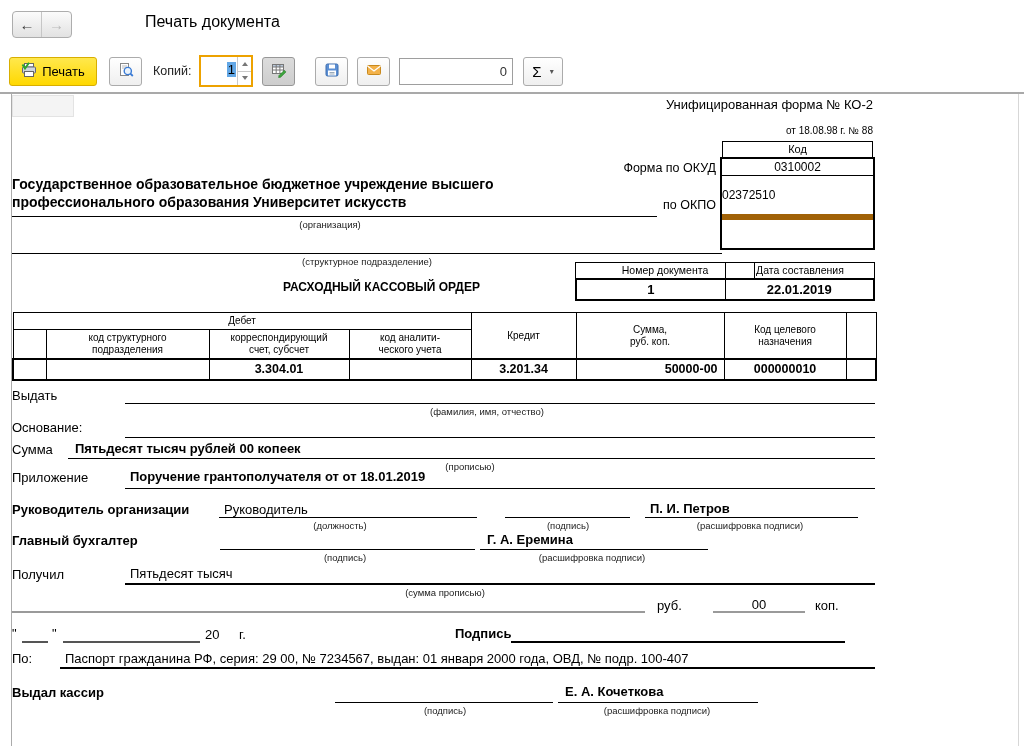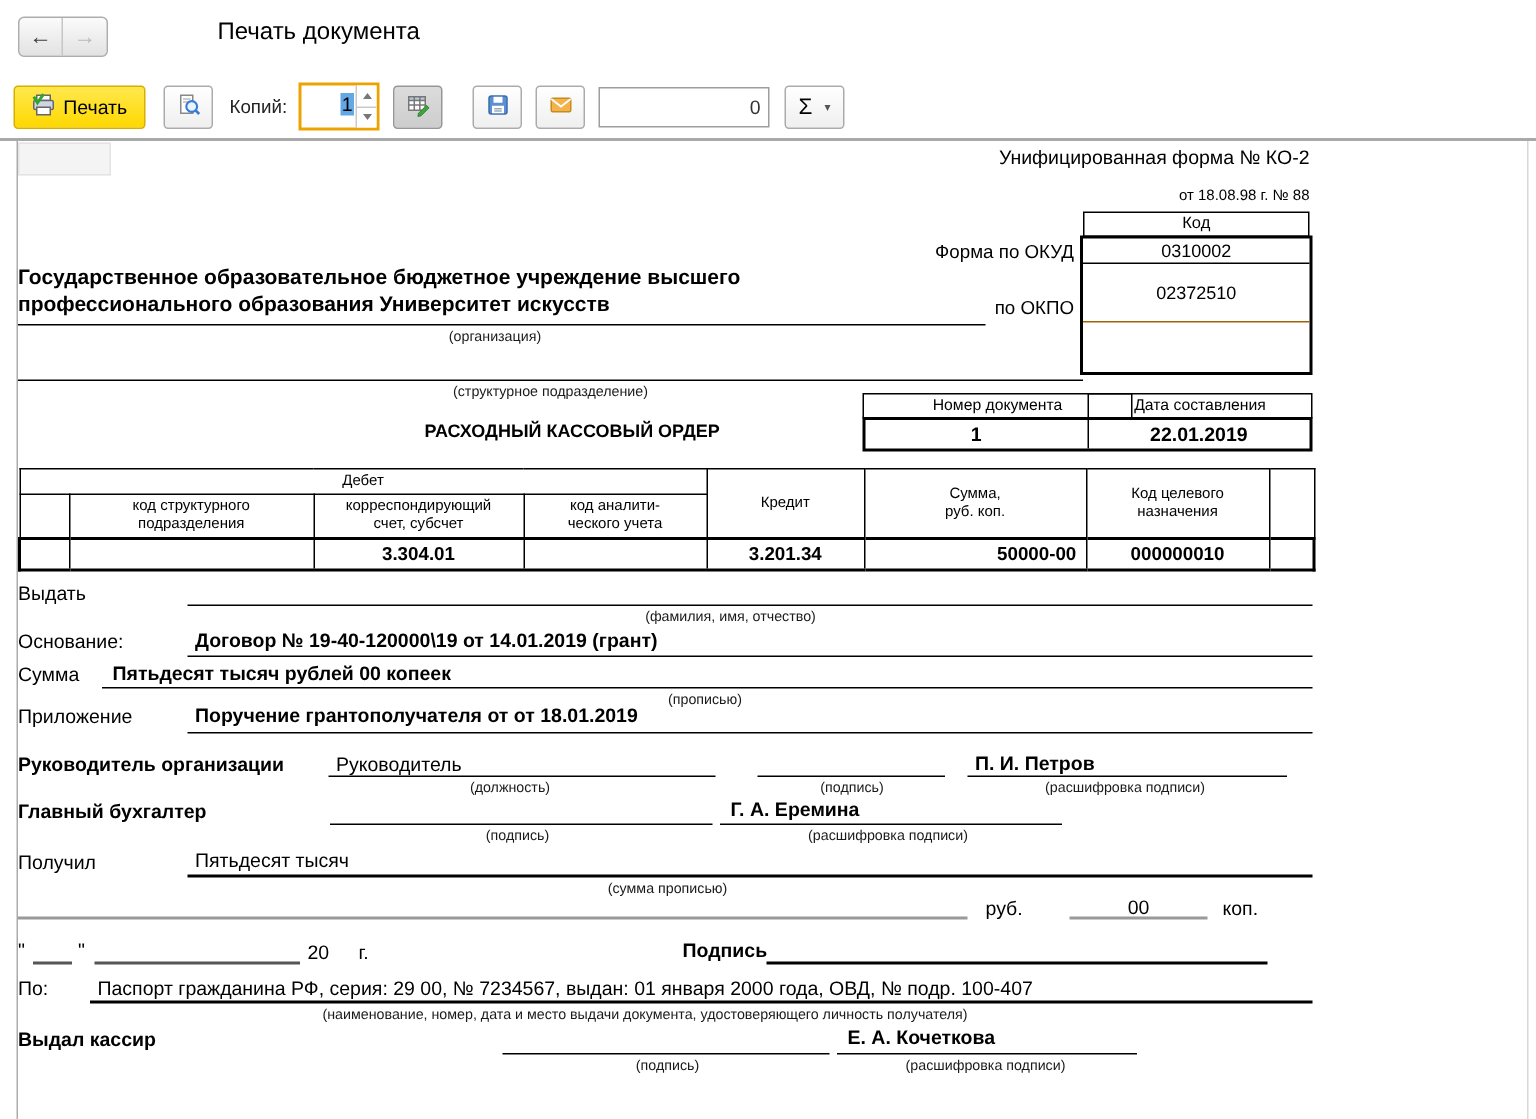--- a/index.html
+++ b/index.html
@@ -54,21 +54,21 @@
   .separator{position:absolute;left:0;top:92px;width:1024px;height:2px;background:#a9a9a9;}
   .formleft{position:absolute;left:11px;top:94px;width:1px;height:652px;background:#ababab;}
   .formright{position:absolute;left:1018px;top:94px;width:1px;height:652px;background:#d7d7d7;}
   .cellmarker{position:absolute;left:12px;top:95px;width:62px;height:22px;background:#f4f4f4;border:1px solid #e3e3e3;box-sizing:border-box;}
 
   
   .kodhdr{position:absolute;left:722px;top:141px;width:151px;height:17px;border:1px solid #000;box-sizing:border-box;
           font-size:11px;text-align:center;line-height:15px;}
   .kodbox{position:absolute;left:720px;top:157px;width:155px;height:93px;border:2px solid #000;box-sizing:border-box;}
   .kodrow1{height:16px;border-bottom:1px solid #000;text-align:center;font-size:12px;line-height:16px;}
-  .kodrow2{height:38px;border-bottom:1px solid #a16207;text-align:center;font-size:12px;line-height:38px;}
+  .kodrow2{height:38px;border-bottom:6px solid #a16207;font-size:12px;line-height:38px;}
 
   
   .ndcell{position:absolute;top:262px;height:17px;border:1px solid #000;box-sizing:border-box;
           font-size:10.5px;text-align:center;line-height:15px;}
   .ndvals{position:absolute;left:575px;top:278px;width:300px;height:23px;border:2px solid #000;box-sizing:border-box;display:flex;}
   .ndval{flex:1;text-align:center;font-size:13px;font-weight:bold;line-height:19px;}
   .ndval.first{border-right:1px solid #000;}
 
   
   .doctable{position:absolute;left:12px;top:312px;width:863px;border-collapse:collapse;table-layout:fixed;font-size:10px;}
@@ -235,21 +235,20 @@
       <td></td>
     </tr>
   </tbody>
     </table>
 
   <div class="abs t13" style="left:12px;top:388px;">Выдать</div>
   <div class="hl" style="left:125px;top:403px;width:750px;"></div>
   <div class="abs cap center" style="left:337px;top:406px;width:300px;">(фамилия, имя, отчество)</div>
 
   <div class="abs t13" style="left:12px;top:420px;">Основание:</div>
-  <div class="abs t13 b" style="left:130px;top:419px;">Договор № 19-40-120000\19 от 14.01.2019 (грант)</div>
   <div class="hl" style="left:125px;top:437px;width:750px;"></div>
 
   <div class="abs t13" style="left:12px;top:442px;">Сумма</div>
   <div class="abs t13 b" style="left:75px;top:441px;">Пятьдесят тысяч рублей 00 копеек</div>
   <div class="hl" style="left:68px;top:458px;width:807px;"></div>
   <div class="abs cap center" style="left:320px;top:461px;width:300px;">(прописью)</div>
 
   <div class="abs t13" style="left:12px;top:470px;">Приложение</div>
   <div class="abs t13 b" style="left:130px;top:469px;">Поручение грантополучателя от от 18.01.2019</div>
   <div class="hl" style="left:125px;top:488px;width:750px;"></div>
@@ -287,21 +286,20 @@
   <div class="abs t13" style="left:52px;top:626px;">"</div>
   <div class="hld" style="left:63px;top:641px;width:137px;"></div>
   <div class="abs t13" style="left:205px;top:627px;">20</div>
   <div class="abs t13" style="left:239px;top:627px;">г.</div>
   <div class="abs t13 b" style="left:455px;top:626px;">Подпись</div>
   <div class="hl2" style="left:511px;top:641px;width:334px;"></div>
 
   <div class="abs t13" style="left:12px;top:651px;">По:</div>
   <div class="abs t13" style="left:65px;top:651px;">Паспорт гражданина РФ, серия: 29 00, № 7234567, выдан: 01 января 2000 года, ОВД, № подр. 100-407</div>
   <div class="hl2" style="left:60px;top:667px;width:815px;"></div>
-  <div class="abs cap center" style="left:130px;top:671px;width:600px;">(наименование, номер, дата и место выдачи документа, удостоверяющего личность получателя)</div>
 
   <div class="abs t13 b" style="left:12px;top:685px;">Выдал кассир</div>
   <div class="hl" style="left:335px;top:702px;width:218px;"></div>
   <div class="abs cap center" style="left:295px;top:705px;width:300px;">(подпись)</div>
   <div class="abs t13 b" style="left:565px;top:684px;">Е. А. Кочеткова</div>
   <div class="hl" style="left:558px;top:702px;width:200px;"></div>
   <div class="abs cap center" style="left:507px;top:705px;width:300px;">(расшифровка подписи)</div>
 
 </div>
 

